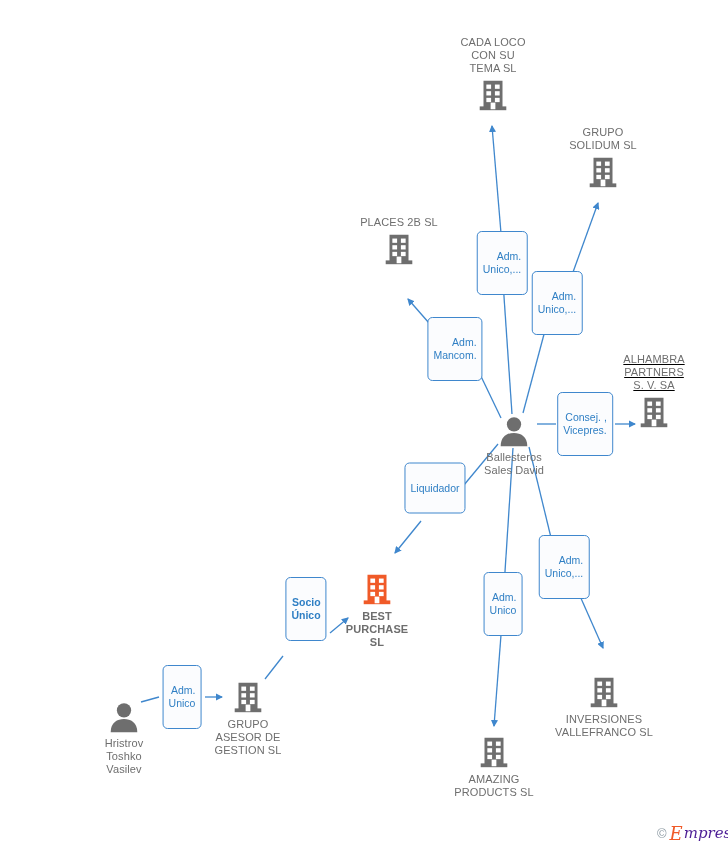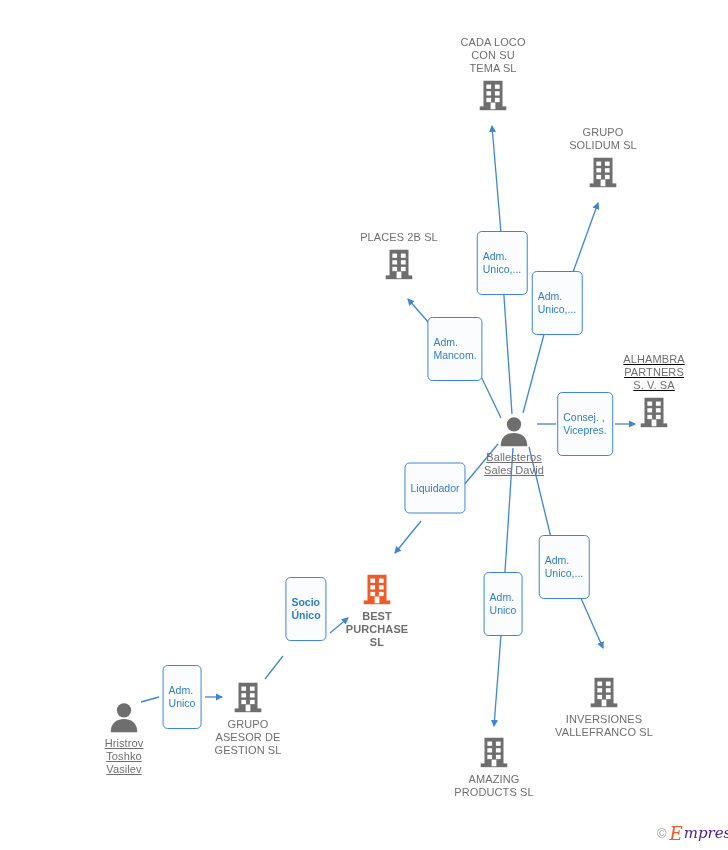--- a/index.html
+++ b/index.html
@@ -44,39 +44,38 @@
     font-size: 11px;
     color: #6e6e6e;
     letter-spacing: 0.1px;
     white-space: pre-line;
   }
   .node.company .caption {
     margin-top: 2px;
   }
   .node.person .caption {
     margin-top: 1px;
-    text-decoration: underline;
   }
   .node.highlight .caption {
     color: #6e6e6e;
     font-weight: bold;
   }
   .node.caption-above .caption {
     margin: 0 0 1px 0;
   }
   .label {
     position: absolute;
     box-sizing: border-box;
     background: #fbfcfe;
     border: 1.4px solid #3f87cd;
     border-radius: 5px;
     color: #2f7fc4;
     font-size: 10.5px;
     line-height: 13px;
-    text-align: left;
+    text-align: right;
     padding: 18px 5px;
     white-space: pre-line;
     transform: translate(-50%, -50%);
   }
   #watermark {
     position: absolute;
     right: 8px;
     bottom: 8px;
     display: flex;
     align-items: center;
@@ -171,21 +170,21 @@
       <rect x="13" y="9" width="5" height="4.5" fill="#ffffff"></rect>
       <rect x="22" y="9" width="5" height="4.5" fill="#ffffff"></rect>
       <rect x="13" y="16" width="5" height="4.5" fill="#ffffff"></rect>
       <rect x="22" y="16" width="5" height="4.5" fill="#ffffff"></rect>
       <rect x="13" y="23" width="5" height="4.5" fill="#ffffff"></rect>
       <rect x="22" y="23" width="5" height="4.5" fill="#ffffff"></rect>
       <rect x="17.5" y="28" width="5" height="7" fill="#ffffff"></rect>
     </svg>
   </div>
 
-  <div class="node company caption-above" style="left:374px; top:231px;">
+  <div class="node company caption-above" style="left:374px; top:216px;">
     <span class="caption">PLACES 2B  SL</span>
     <svg class="glyph" viewBox="0 0 40 40">
       <rect x="10" y="5" width="20" height="30" fill="#6e6e6e"></rect>
       <rect x="6" y="32" width="28" height="4" fill="#6e6e6e"></rect>
       <rect x="13" y="9" width="5" height="4.5" fill="#ffffff"></rect>
       <rect x="22" y="9" width="5" height="4.5" fill="#ffffff"></rect>
       <rect x="13" y="16" width="5" height="4.5" fill="#ffffff"></rect>
       <rect x="22" y="16" width="5" height="4.5" fill="#ffffff"></rect>
       <rect x="13" y="23" width="5" height="4.5" fill="#ffffff"></rect>
       <rect x="22" y="23" width="5" height="4.5" fill="#ffffff"></rect>

